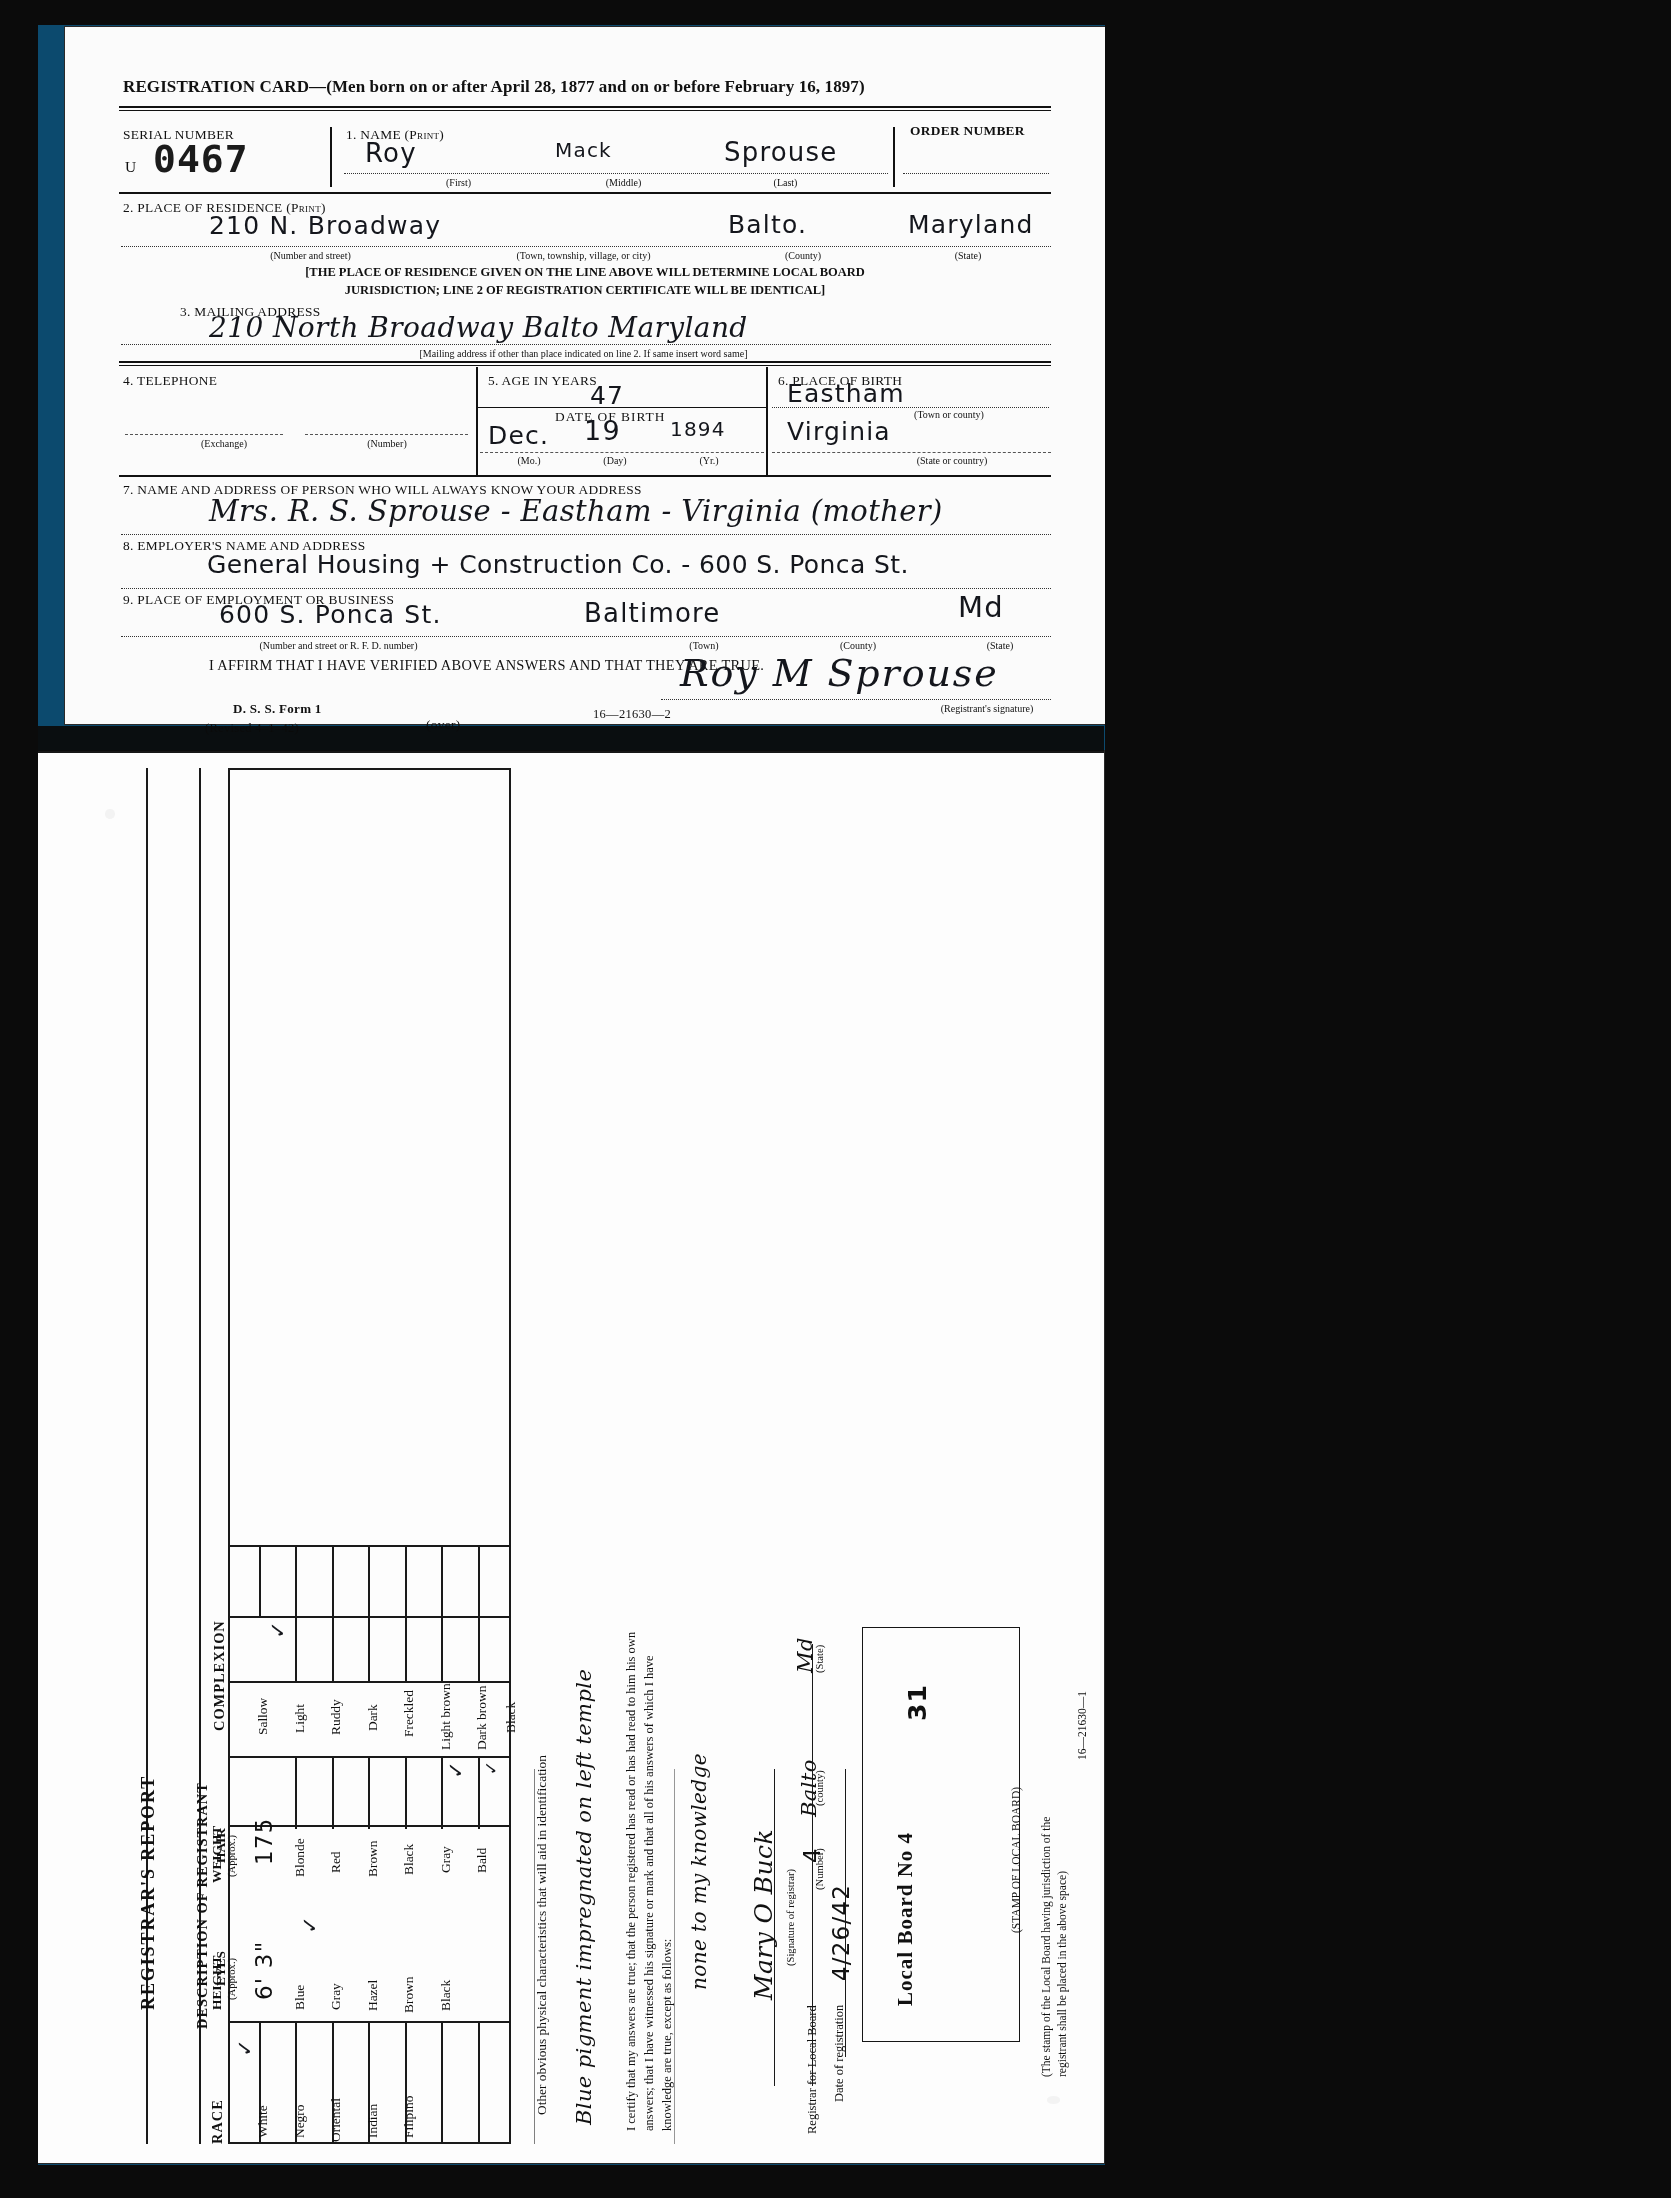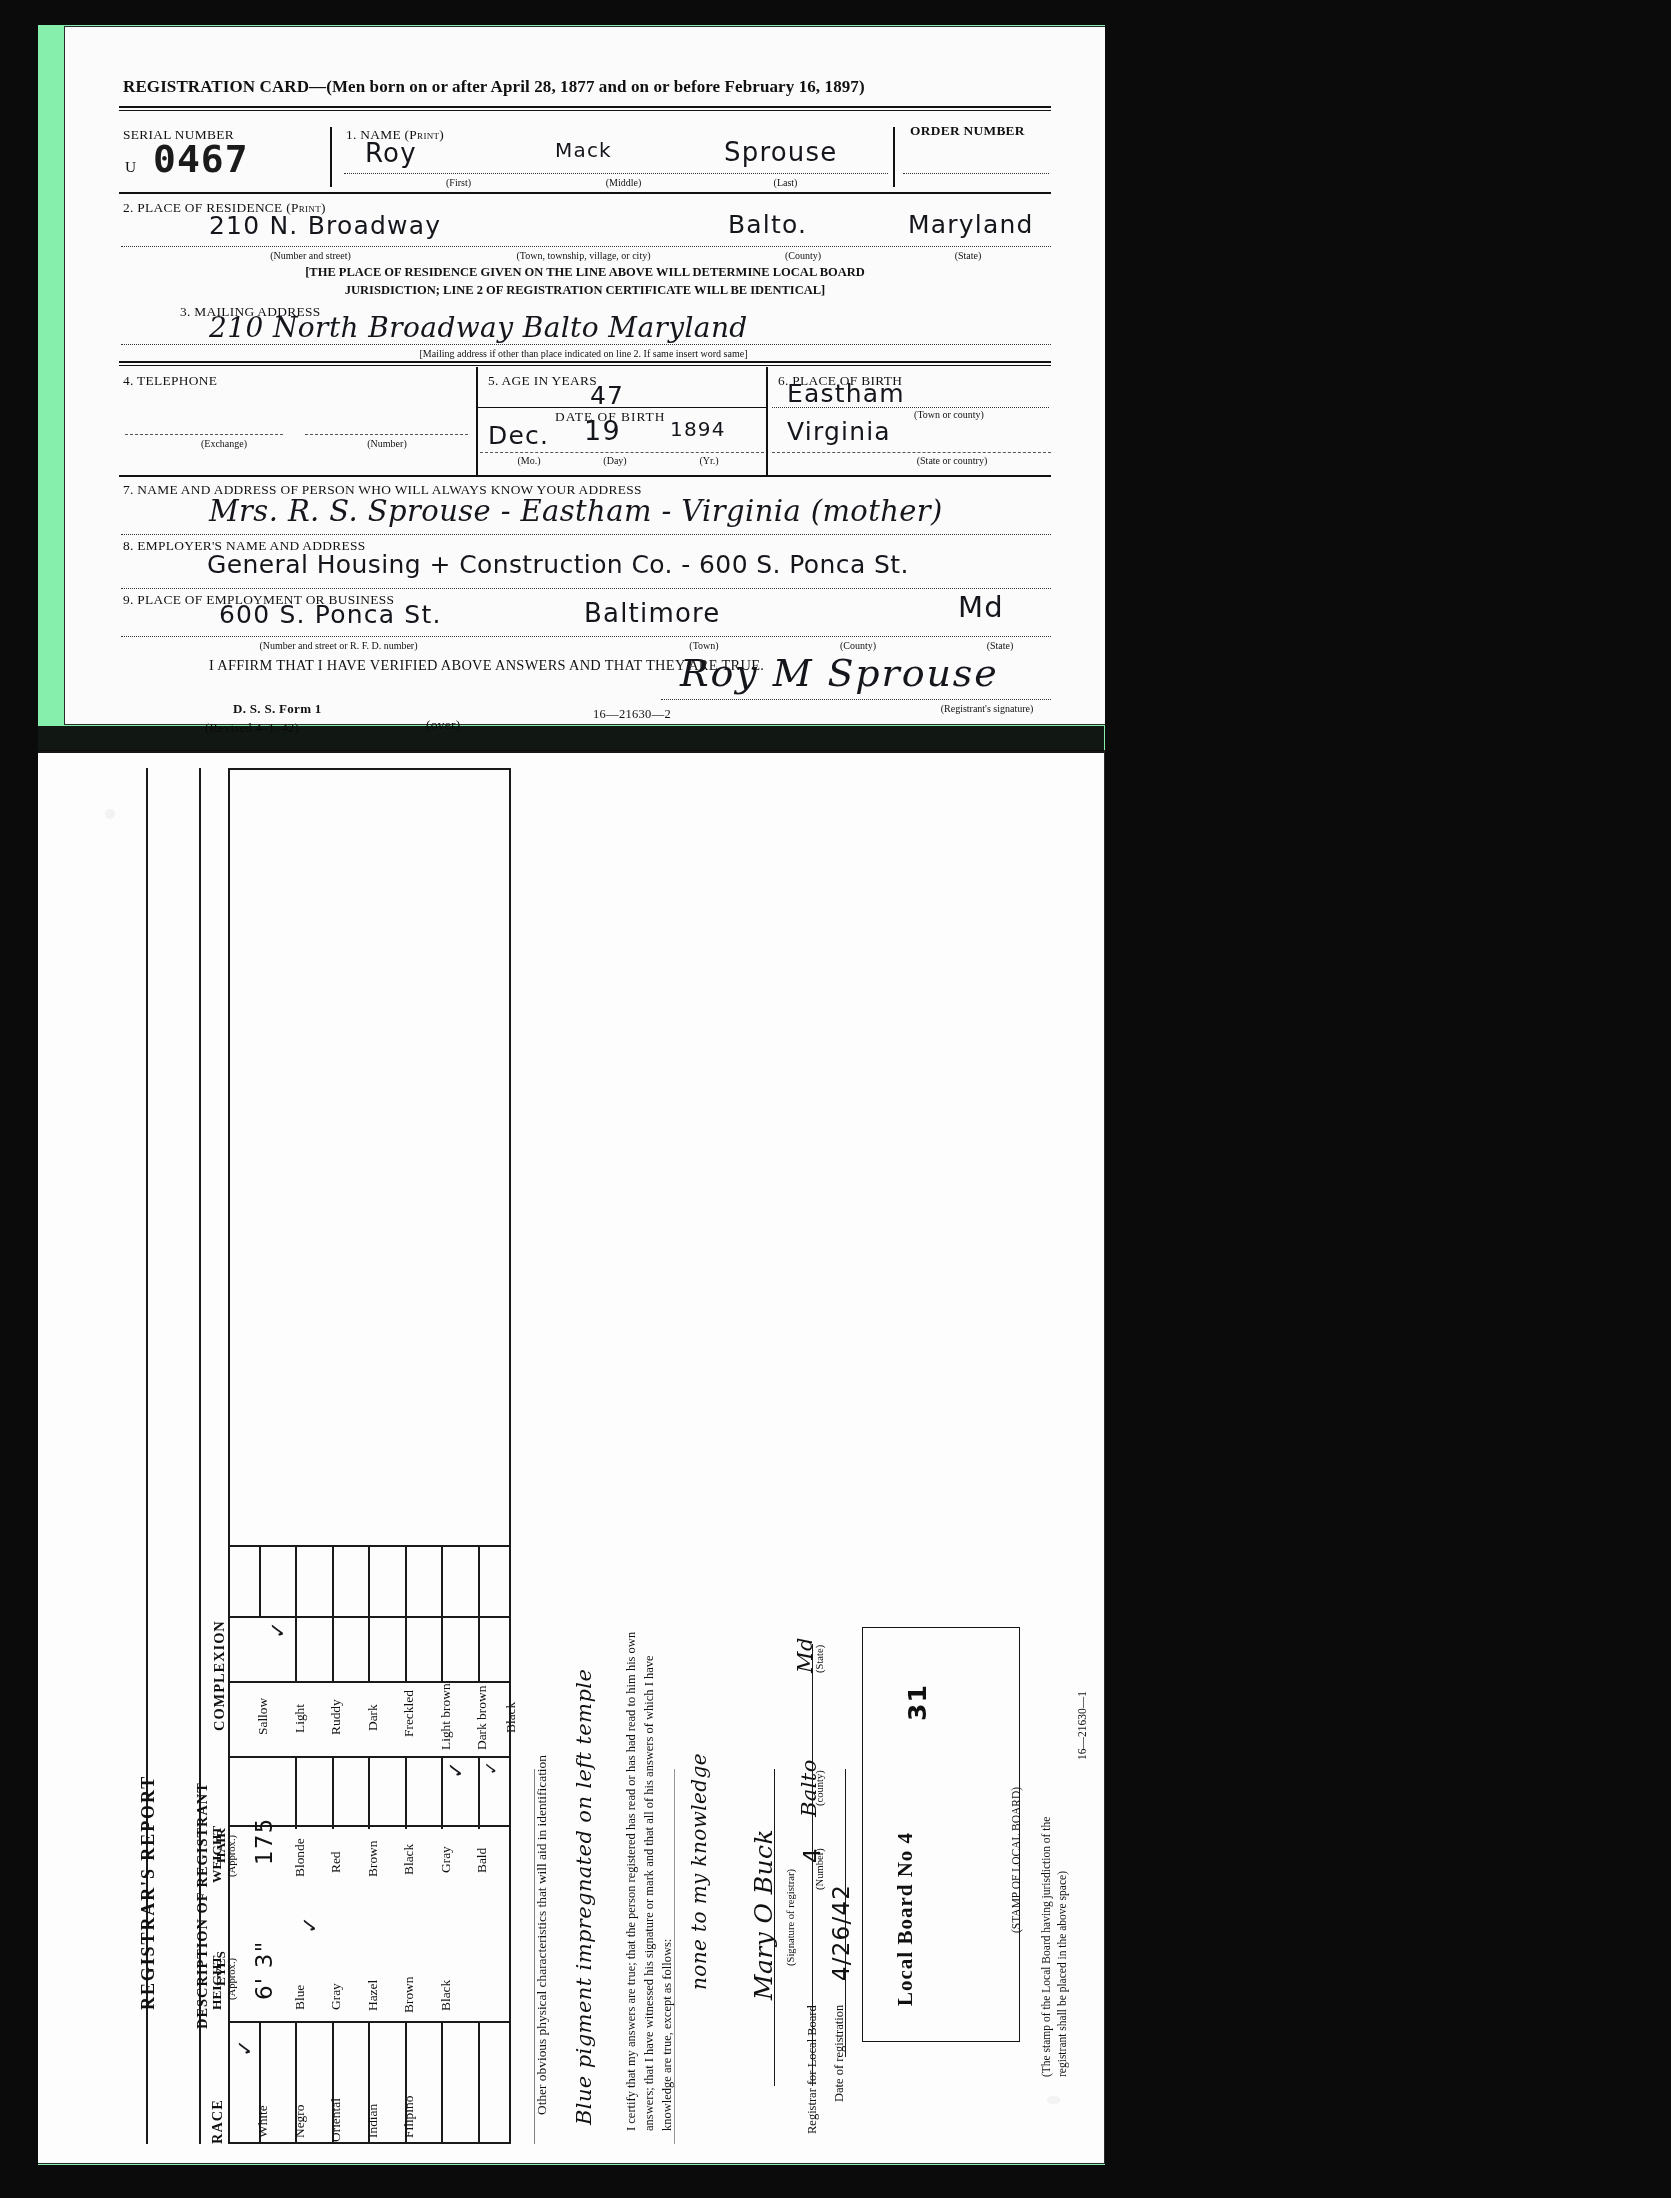--- a/index.html
+++ b/index.html
@@ -1,17 +1,17 @@
 <!DOCTYPE html>
 <html><head>
 <meta charset="utf-8">
 <style>
   html,body{margin:0;padding:0;background:#000;}
   body{width:1672px;height:2198px;position:relative;font-family:"Liberation Serif",serif;color:#111;overflow:hidden;}
-  .page{position:absolute;inset:0;background:#86efac;text-decoration:underline;}
+  .page{position:absolute;inset:0;background:#0c4a6e;text-decoration:underline;}
 
   
   .card-front{
     position:absolute;left:65px;top:27px;width:1041px;height:697px;
     background:#fbfbfb;box-shadow:0 0 0 1px #2a2a2a;
   }
   .card-front .inner{position:absolute;left:0;top:0;right:0;bottom:0;}
   .hdr{
     position:absolute;left:58px;top:50px;width:922px;
     font-weight:bold;font-size:17px;letter-spacing:0.1px;

